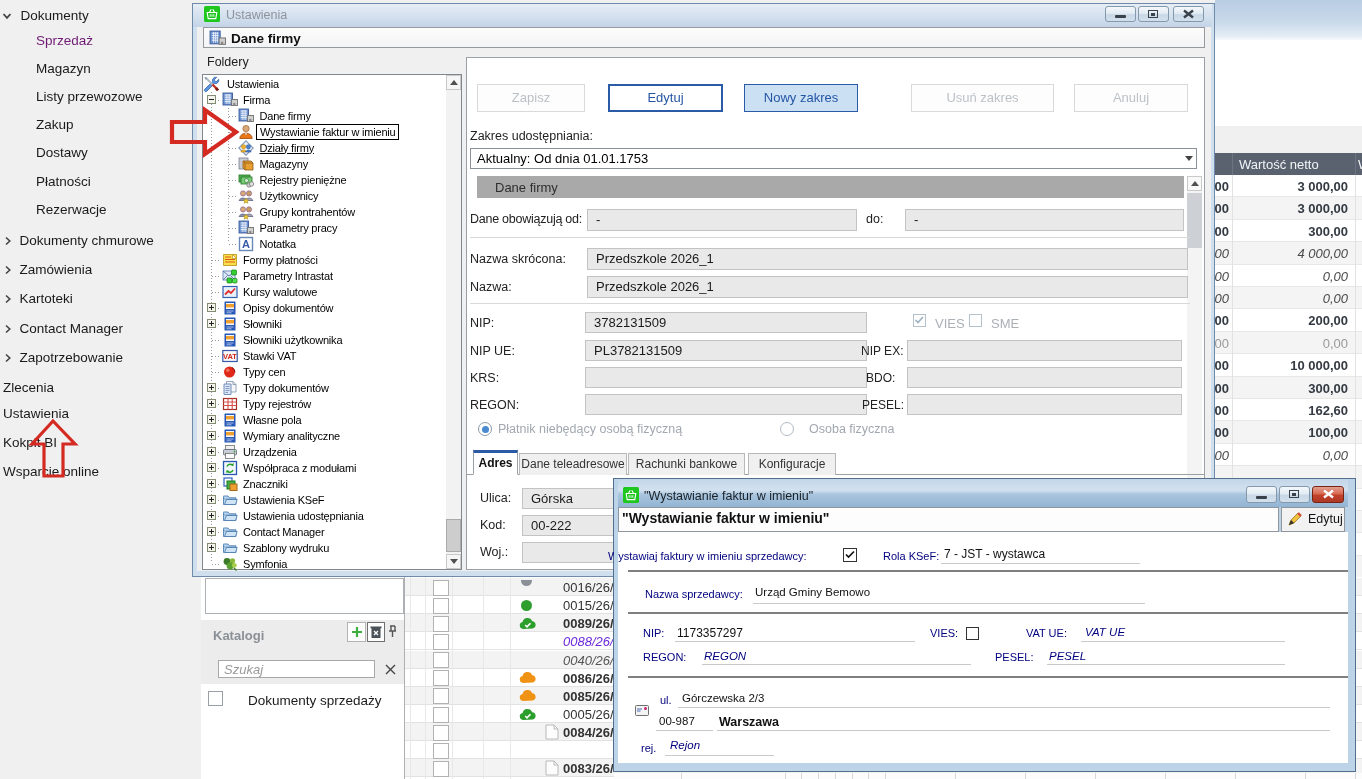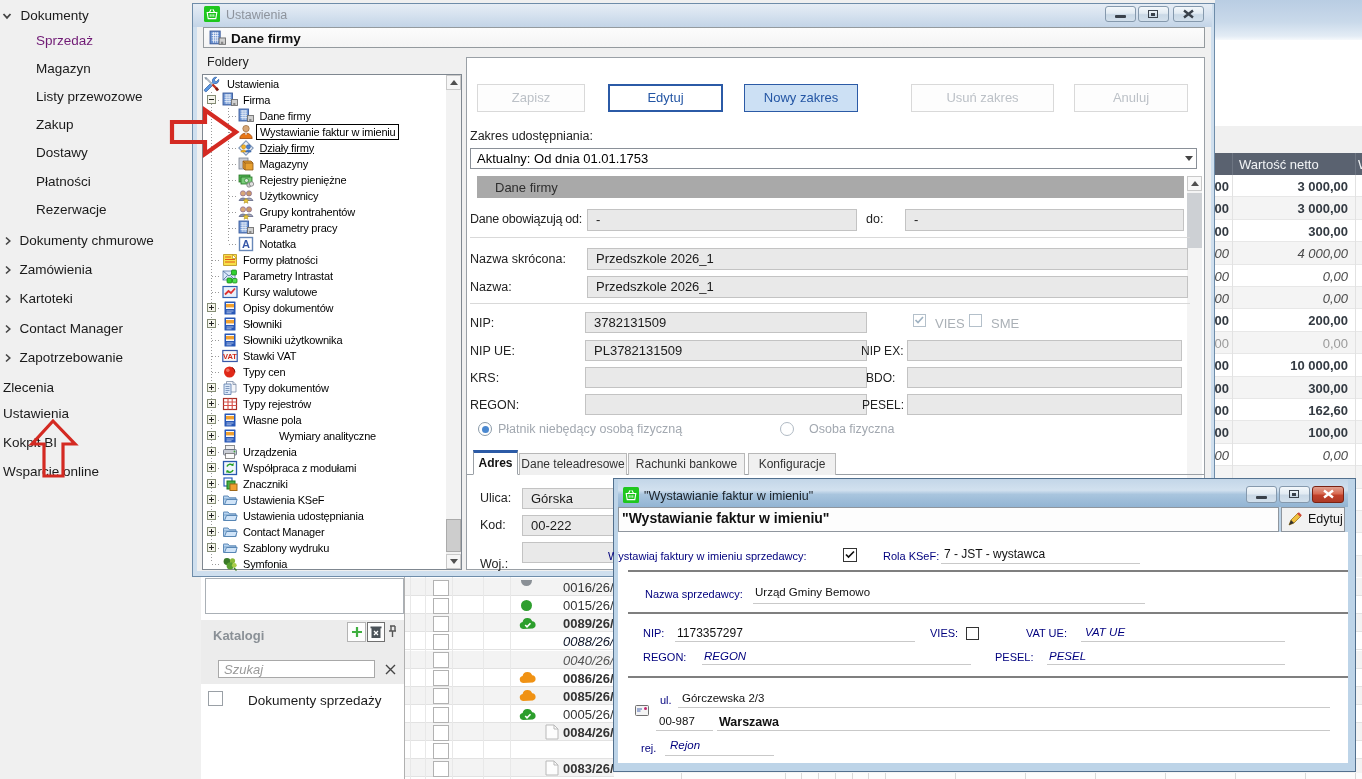--- a/index.html
+++ b/index.html
@@ -150,21 +150,21 @@
 <div class="a" style="left:116px;top:22.6px;width:11px;height:11px;border-radius:50%;background:#2e9e2e;"></div>
 <div class="a" style="left:0;top:37.3px;width:957px;height:18.1px;background:#f3f3f3;border-bottom:1px solid #e2e2e2;box-sizing:border-box;"></div>
 <div class="a" style="left:28px;top:38.8px;width:14px;height:14px;background:#fff;border:1px solid #b2b2b2;"></div>
 <div class="txt" style="left:158px;top:39.3px;font-size:13px;font-weight:bold;font-style:normal;color:#333;">0089/26/</div>
 <svg style="left:114px;top:39.8px" width="18" height="13" viewBox="0 0 18 13">
       <path d="M4 12 a3.6 3.6 0 0 1 -0.4 -7.1 a5 5 0 0 1 9.6 -0.6 a3.6 3.6 0 0 1 0.6 7.1 z" fill="#2c9e2c"></path>
       <path d="M6.2 8 L8 9.8 L11.5 6.3" stroke="#fff" stroke-width="1.6" fill="none"></path>
     </svg>
 <div class="a" style="left:0;top:55.4px;width:957px;height:18.1px;background:#ffffff;border-bottom:1px solid #e2e2e2;box-sizing:border-box;"></div>
 <div class="a" style="left:28px;top:56.9px;width:14px;height:14px;background:#fff;border:1px solid #b2b2b2;"></div>
-<div class="txt" style="left:158px;top:57.4px;font-size:13px;font-weight:normal;font-style:italic;color:#0f172a;">0088/26/</div>
+<div class="txt" style="left:158px;top:57.4px;font-size:13px;font-weight:normal;font-style:italic;color:#6d28d9;">0088/26/</div>
 <div class="a" style="left:0;top:73.6px;width:957px;height:18.1px;background:#f3f3f3;border-bottom:1px solid #e2e2e2;box-sizing:border-box;"></div>
 <div class="a" style="left:28px;top:75.1px;width:14px;height:14px;background:#fff;border:1px solid #b2b2b2;"></div>
 <div class="txt" style="left:158px;top:75.6px;font-size:13px;font-weight:normal;font-style:italic;color:#555;">0040/26/</div>
 <div class="a" style="left:0;top:91.7px;width:957px;height:18.1px;background:#ffffff;border-bottom:1px solid #e2e2e2;box-sizing:border-box;"></div>
 <div class="a" style="left:28px;top:93.2px;width:14px;height:14px;background:#fff;border:1px solid #b2b2b2;"></div>
 <div class="txt" style="left:158px;top:93.7px;font-size:13px;font-weight:bold;font-style:normal;color:#333;">0086/26/</div>
 <svg style="left:114px;top:94.2px" width="18" height="13" viewBox="0 0 18 13">
       <path d="M4 12 a3.6 3.6 0 0 1 -0.4 -7.1 a5 5 0 0 1 9.6 -0.6 a3.6 3.6 0 0 1 0.6 7.1 z" fill="#f09214"></path>
     </svg>
 <div class="a" style="left:0;top:109.8px;width:957px;height:18.1px;background:#f3f3f3;border-bottom:1px solid #e2e2e2;box-sizing:border-box;"></div>
@@ -454,21 +454,21 @@
 <div class="a" style="left:212px;top:436px;width:9px;height:1px;background-image:repeating-linear-gradient(90deg,#9a9a9a 0 1px,transparent 1px 3px);"></div>
 <div class="a" style="left:207px;top:431px;width:9px;height:9px;background:#f4f4ec;border:1px solid #848c74;box-sizing:border-box;"></div>
 <div class="a" style="left:209px;top:435px;width:5px;height:1px;background:#222;"></div>
 <div class="a" style="left:211px;top:433px;width:1px;height:5px;background:#222;"></div>
 <svg style="left:222px;top:428px" width="16" height="16" viewBox="0 0 16 16">
     <rect x="2.5" y="1.5" width="11" height="13" fill="#2858b8" rx="0.5"></rect>
     <rect x="4" y="3" width="8" height="6" fill="#f8f8f8"></rect>
     <rect x="4" y="4" width="8" height="3.4" fill="#f0a030"></rect>
     <path d="M4.5 11 H11.5 M4.5 12.8 H9.5" stroke="#b8c8e8" stroke-width="0.9"></path>
   </svg>
-<div class="txt" style="left:243px;top:429.5px;font-size:11px;color:#000;font-weight:normal;font-style:normal;letter-spacing:-0.2px;margin-left:36px;">Wymiary analityczne</div>
+<div class="txt" style="left:243px;top:429.5px;font-size:11px;color:#000;font-weight:normal;font-style:normal;letter-spacing:-0.2px;">Wymiary analityczne</div>
 <div class="a" style="left:212px;top:452px;width:9px;height:1px;background-image:repeating-linear-gradient(90deg,#9a9a9a 0 1px,transparent 1px 3px);"></div>
 <div class="a" style="left:207px;top:447px;width:9px;height:9px;background:#f4f4ec;border:1px solid #848c74;box-sizing:border-box;"></div>
 <div class="a" style="left:209px;top:451px;width:5px;height:1px;background:#222;"></div>
 <div class="a" style="left:211px;top:449px;width:1px;height:5px;background:#222;"></div>
 <svg style="left:222px;top:444px" width="16" height="16" viewBox="0 0 16 16">
     <rect x="3.5" y="1.5" width="9" height="4" fill="#f0f0f0" stroke="#707070" stroke-width="0.8"></rect>
     <rect x="1.5" y="5.5" width="13" height="5.5" rx="1" fill="#c8ccd4" stroke="#606878" stroke-width="0.8"></rect>
     <rect x="3.5" y="9.5" width="9" height="5" fill="#fbfbfb" stroke="#707070" stroke-width="0.8"></rect>
     <circle cx="12.5" cy="7.5" r="0.9" fill="#40a040"></circle>
   </svg>
@@ -600,21 +600,21 @@
 <div class="txt" style="left:809px;top:422px;font-size:12.5px;color:#a2a8b0;font-weight:normal;font-style:normal;">Osoba fizyczna</div>
 <div class="a" style="left:467px;top:474px;width:737px;height:1px;background:#9aa0a6;"></div>
 <div class="a" style="left:519px;top:453px;width:108px;height:22px;background:#f0f0f0;border:1px solid #b8b8b8;border-bottom:none;box-sizing:border-box;color:#333;font-size:12px;text-align:center;line-height:21px;white-space:nowrap;">Dane teleadresowe</div>
 <div class="a" style="left:628px;top:453px;width:117px;height:22px;background:#f0f0f0;border:1px solid #b8b8b8;border-bottom:none;box-sizing:border-box;color:#333;font-size:12px;text-align:center;line-height:21px;white-space:nowrap;">Rachunki bankowe</div>
 <div class="a" style="left:748px;top:453px;width:88px;height:22px;background:#f0f0f0;border:1px solid #b8b8b8;border-bottom:none;box-sizing:border-box;color:#333;font-size:12px;text-align:center;line-height:21px;white-space:nowrap;">Konfiguracje</div>
 <div class="a" style="left:473px;top:450px;width:45px;height:25px;background:#fff;border:1px solid #9aa0a6;border-top:3px solid #2b5aa6;border-bottom:1px solid #fff;box-sizing:border-box;color:#111;font-weight:bold;font-size:12px;text-align:center;line-height:21px;white-space:nowrap;">Adres</div>
 <div class="txt" style="left:480px;top:491px;font-size:12.5px;color:#222;font-weight:normal;font-style:normal;">Ulica:</div>
 <div class="inp" style="left:522px;top:488px;width:200px;height:21px;">Górska</div>
 <div class="txt" style="left:480px;top:518px;font-size:12.5px;color:#222;font-weight:normal;font-style:normal;">Kod:</div>
 <div class="inp" style="left:522px;top:515px;width:140px;height:21px;">00-222</div>
-<div class="txt" style="left:480px;top:545px;font-size:12.5px;color:#222;font-weight:normal;font-style:normal;margin-top:12px;">Woj.:</div>
+<div class="txt" style="left:480px;top:545px;font-size:12.5px;color:#222;font-weight:normal;font-style:normal;">Woj.:</div>
 <div class="inp" style="left:522px;top:542px;width:200px;height:21px;"></div>
 <div class="a" style="left:613px;top:478px;width:741px;height:292px;background:#bdd4e8;border:1px solid #52708e;"></div>
 <div class="a" style="left:614px;top:479px;width:739px;height:28px;background:linear-gradient(180deg,#c3d6e8 0%,#d2e1ef 40%,#a9c5de 55%,#92b4d3 100%);"></div>
 <svg style="left:623px;top:487px" width="16" height="16" viewBox="0 0 16 16">
     <rect x="0" y="0" width="16" height="16" rx="1.5" fill="#1ec71e"></rect>
     <path d="M3.2 6.5 H12.8 L11.8 12.6 H4.2 Z" fill="none" stroke="#fff" stroke-width="1.1"></path>
     <path d="M5.5 6.2 L7.2 3.2 M10.5 6.2 L8.8 3.2" stroke="#fff" stroke-width="1.1" fill="none"></path>
     <path d="M6.2 8.3 V10.7 M8 8.3 V10.7 M9.8 8.3 V10.7" stroke="#fff" stroke-width="0.9"></path>
   </svg>
 <div class="txt" style="left:644px;top:489px;font-size:12.5px;color:#1a2026;font-weight:normal;font-style:normal;">"Wystawianie faktur w imieniu"</div>

